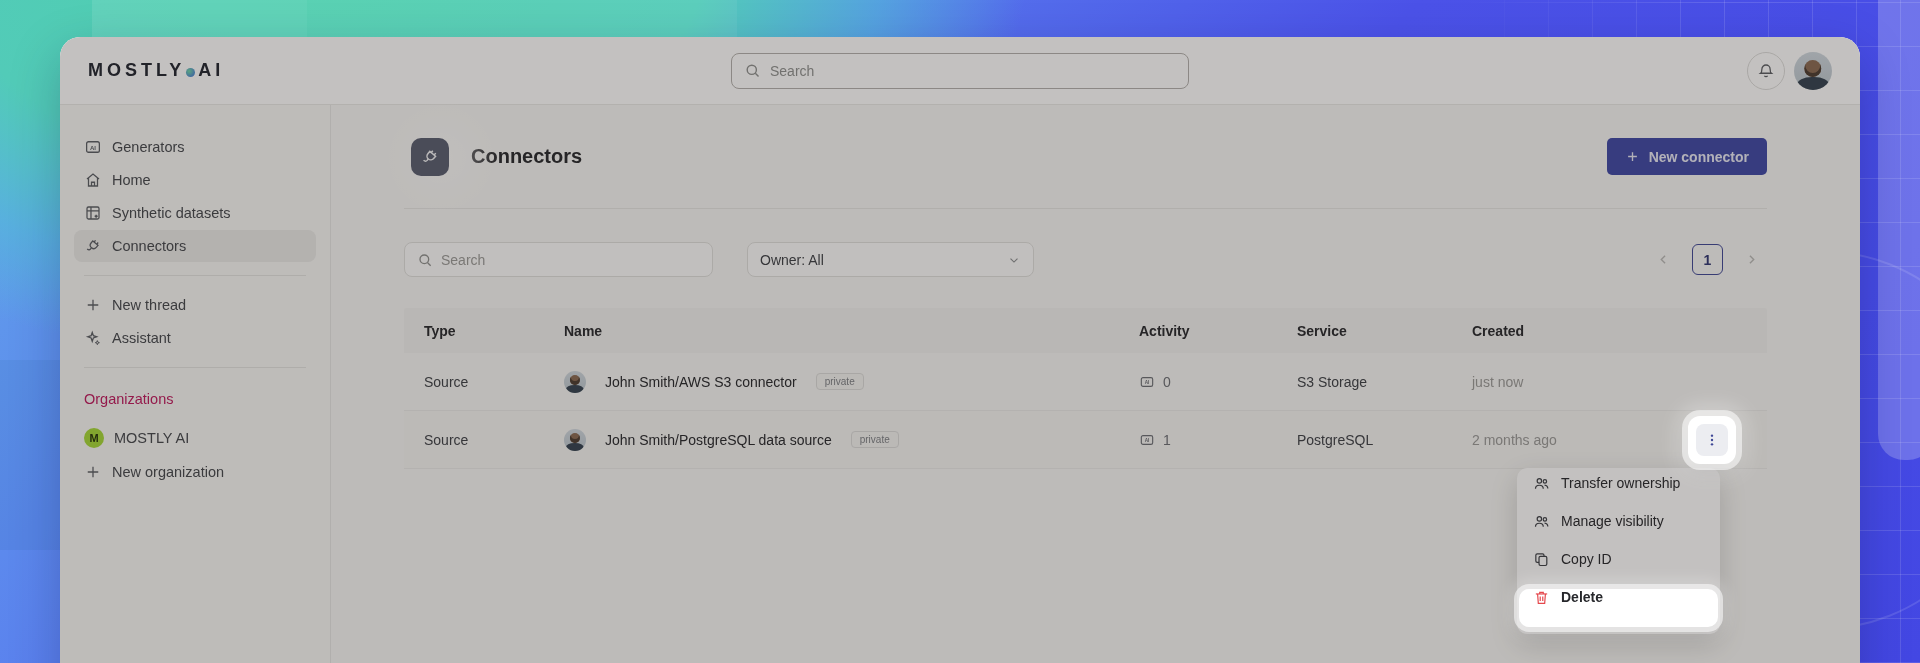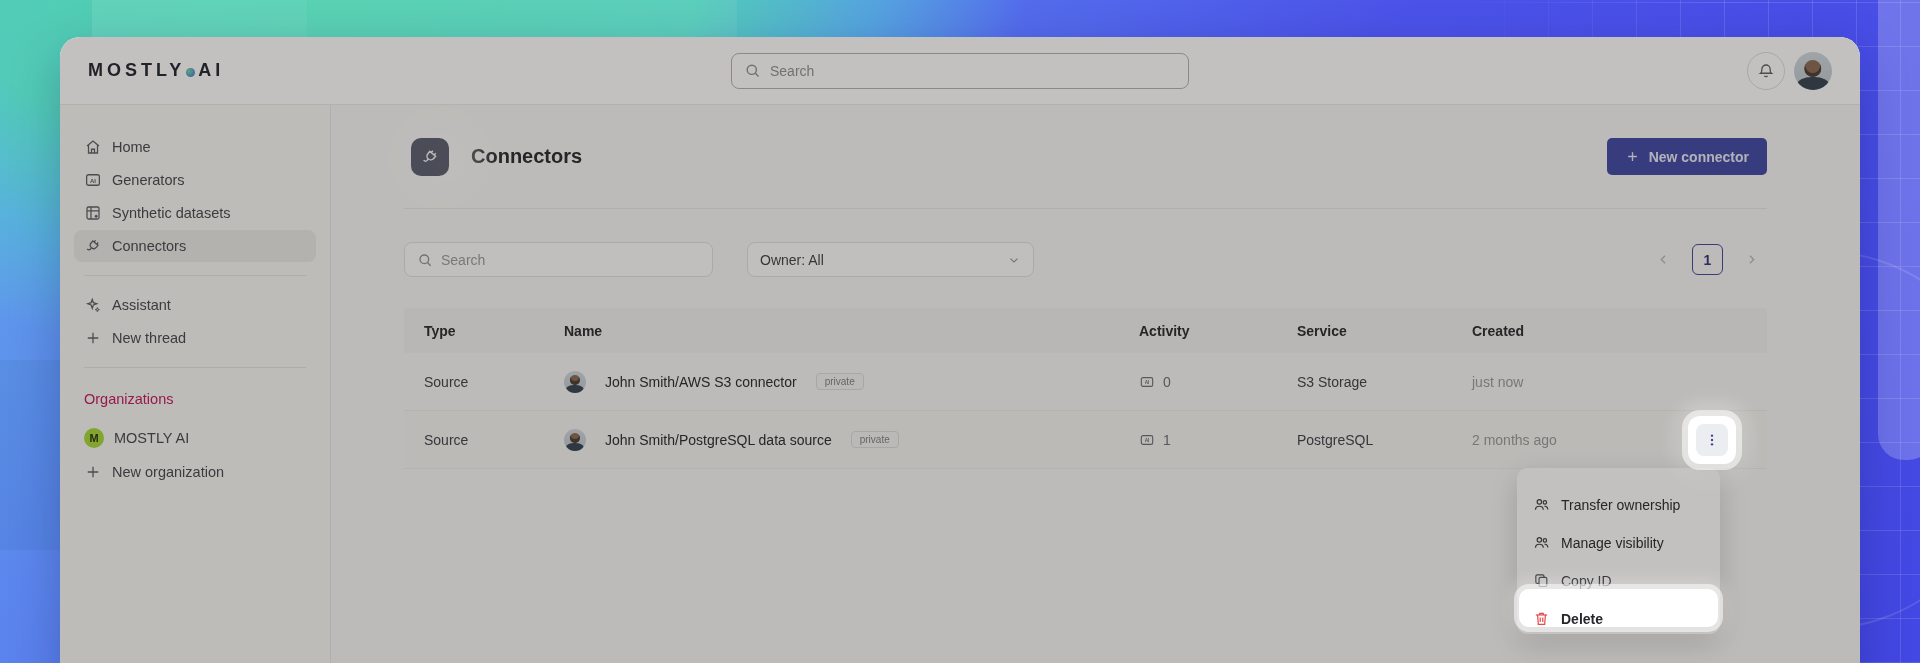--- a/index.html
+++ b/index.html
@@ -93,21 +93,21 @@
   
   .dots-btn {
     position:relative; z-index:50; width:48px; height:48px; border:0; border-radius:12px; background:#ffffff; cursor:pointer;
     display:flex; align-items:center; justify-content:center;
     box-shadow:0 0 0 6px rgba(255,255,255,.55), 0 0 20px 10px rgba(255,255,255,.35), 0 6px 18px rgba(0,0,0,.18);
   }
   .dots-inner { width:32px; height:32px; border-radius:8px; background:#ecedf1; display:flex; align-items:center; justify-content:center; color:#3f4796; }
 
   
   .menu { position:absolute; left:1186px; top:363px; width:203px; background:#ffffff; border-radius:10px; padding:7px 6px; box-shadow:0 10px 28px rgba(0,0,0,.16); }
-  .menu-item { height:38px; display:flex; align-items:flex-end; gap:11px; padding:0 10px; border-radius:8px; font-size:14px; font-weight:500; color:#26272b; cursor:pointer; }
+  .menu-item { height:38px; display:flex; align-items:flex-start; gap:11px; padding:0 10px; border-radius:8px; font-size:14px; font-weight:500; color:#26272b; cursor:pointer; }
   .menu-item .mi { display:flex; color:#3c3f45; }
   .menu-item.danger .mi { color:#e5484d; }
   .menu-item.spot { position:relative; z-index:50; background:#ffffff; margin:0 -4px; padding:0 14px; border-radius:10px;
     box-shadow:0 0 0 5px rgba(255,255,255,.55), 0 0 16px 8px rgba(255,255,255,.3), 0 4px 14px rgba(0,0,0,.15); font-weight:600; }
 </style>
 </head>
 <body>
 
 <div class="bg">
   <div class="bg-rect1"></div>
@@ -150,35 +150,35 @@
       </div>
     </div>
   </header>
 
   <div class="shell">
 
     <aside class="sidebar">
       <div class="side-item">
         <span class="ic">
           <svg width="18" height="18" viewBox="0 0 24 24" fill="none" stroke="currentColor" stroke-width="1.7">
+              <rect x="3.5" y="5" width="17" height="14" rx="2.5"></rect>
+              <text x="12" y="15.5" font-size="8" font-weight="700" text-anchor="middle" fill="currentColor" stroke="none">AI</text>
+            </svg>
+        </span>
+        <span>Generators</span>
+      </div>
+      <div class="side-item">
+        <span class="ic">
+          <svg width="18" height="18" viewBox="0 0 24 24" fill="none" stroke="currentColor" stroke-width="1.7">
               <path d="M4 10.8 12 4l8 6.8"></path>
               <path d="M6 9.3V20h12V9.3"></path>
               <path d="M10 20v-5h4v5"></path>
             </svg>
         </span>
         <span>Home</span>
-      </div>
-      <div class="side-item">
-        <span class="ic">
-          <svg width="18" height="18" viewBox="0 0 24 24" fill="none" stroke="currentColor" stroke-width="1.7">
-              <rect x="3.5" y="5" width="17" height="14" rx="2.5"></rect>
-              <text x="12" y="15.5" font-size="8" font-weight="700" text-anchor="middle" fill="currentColor" stroke="none">AI</text>
-            </svg>
-        </span>
-        <span>Generators</span>
       </div>
       <div class="side-item">
         <span class="ic">
           <svg width="18" height="18" viewBox="0 0 24 24" fill="none" stroke="currentColor" stroke-width="1.7">
               <rect x="4" y="4" width="16" height="16" rx="2"></rect>
               <path d="M4 9.3h16M9.3 4v16"></path>
               <path d="M16.2 14.4v4M14.2 16.4h4" stroke-width="1.9"></path>
             </svg>
         </span>
         <span>Synthetic datasets</span>
@@ -194,33 +194,33 @@
             </svg>
         </span>
         <span>Connectors</span>
       </div>
 
       <div class="side-divider"></div>
 
       <div class="side-item">
         <span class="ic">
           <svg width="18" height="18" viewBox="0 0 24 24" fill="none" stroke="currentColor" stroke-width="1.7">
+              <path d="M12 5v14M5 12h14"></path>
+            </svg>
+        </span>
+        <span>New thread</span>
+      </div>
+      <div class="side-item">
+        <span class="ic">
+          <svg width="18" height="18" viewBox="0 0 24 24" fill="none" stroke="currentColor" stroke-width="1.7">
               <path d="M11 4.5l1.5 4.4 4.4 1.5-4.4 1.5L11 16.3l-1.5-4.4-4.4-1.5 4.4-1.5z"></path>
               <path d="M17.8 15.5l.7 2 2 .7-2 .7-.7 2-.7-2-2-.7 2-.7z" stroke-width="1.3"></path>
             </svg>
         </span>
         <span>Assistant</span>
-      </div>
-      <div class="side-item">
-        <span class="ic">
-          <svg width="18" height="18" viewBox="0 0 24 24" fill="none" stroke="currentColor" stroke-width="1.7">
-              <path d="M12 5v14M5 12h14"></path>
-            </svg>
-        </span>
-        <span>New thread</span>
       </div>
 
       <div class="side-divider"></div>
 
       <div class="side-heading">Organizations</div>
 
       <div class="side-item" style="margin-top:6px;">
         <span class="m-badge">M</span>
         <span>MOSTLY AI</span>
       </div>

